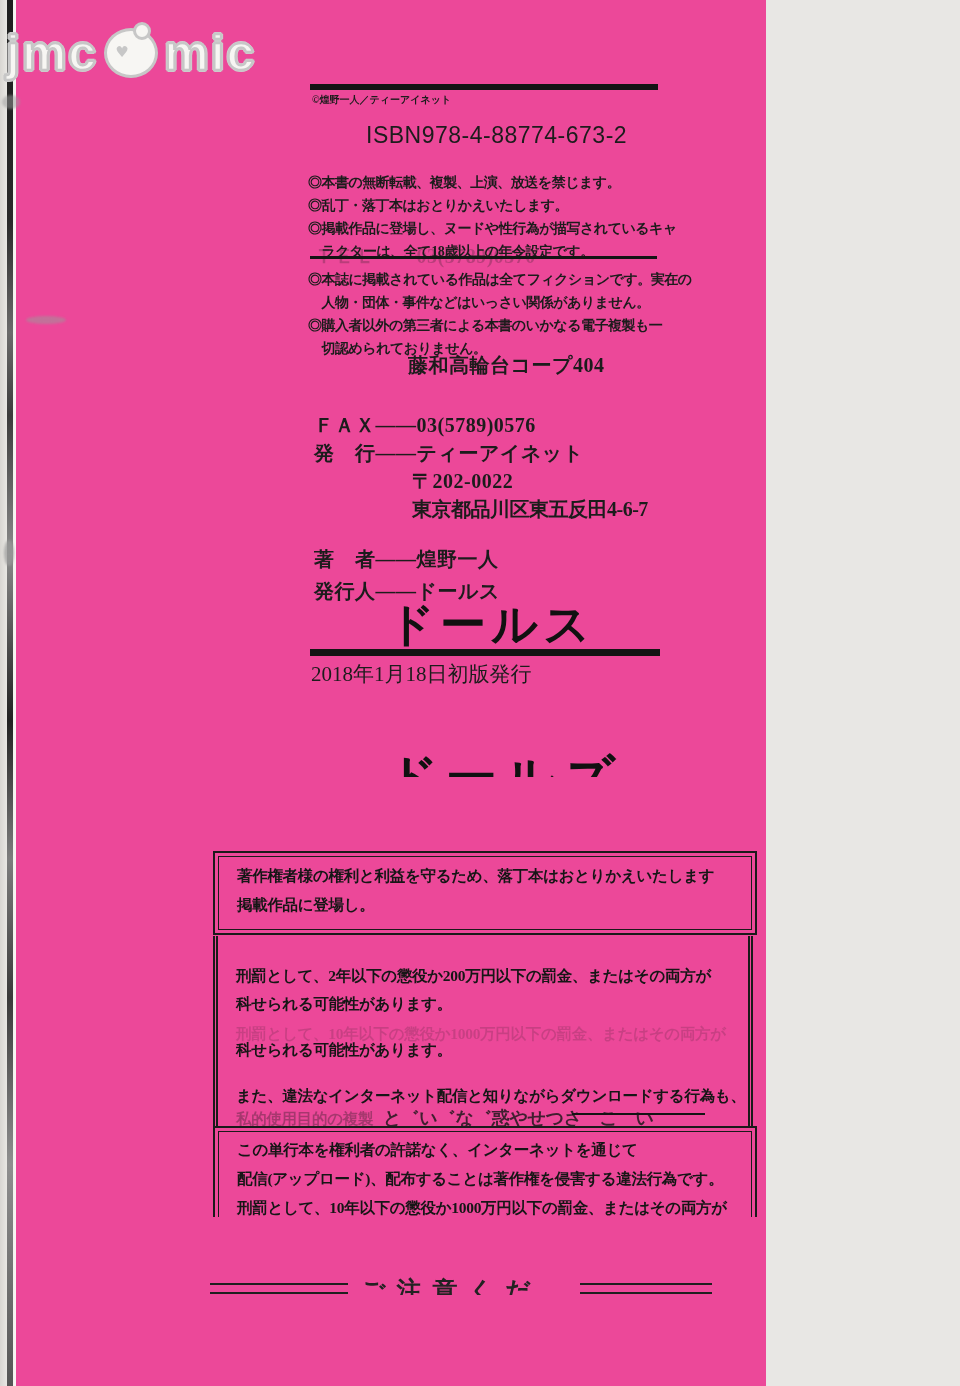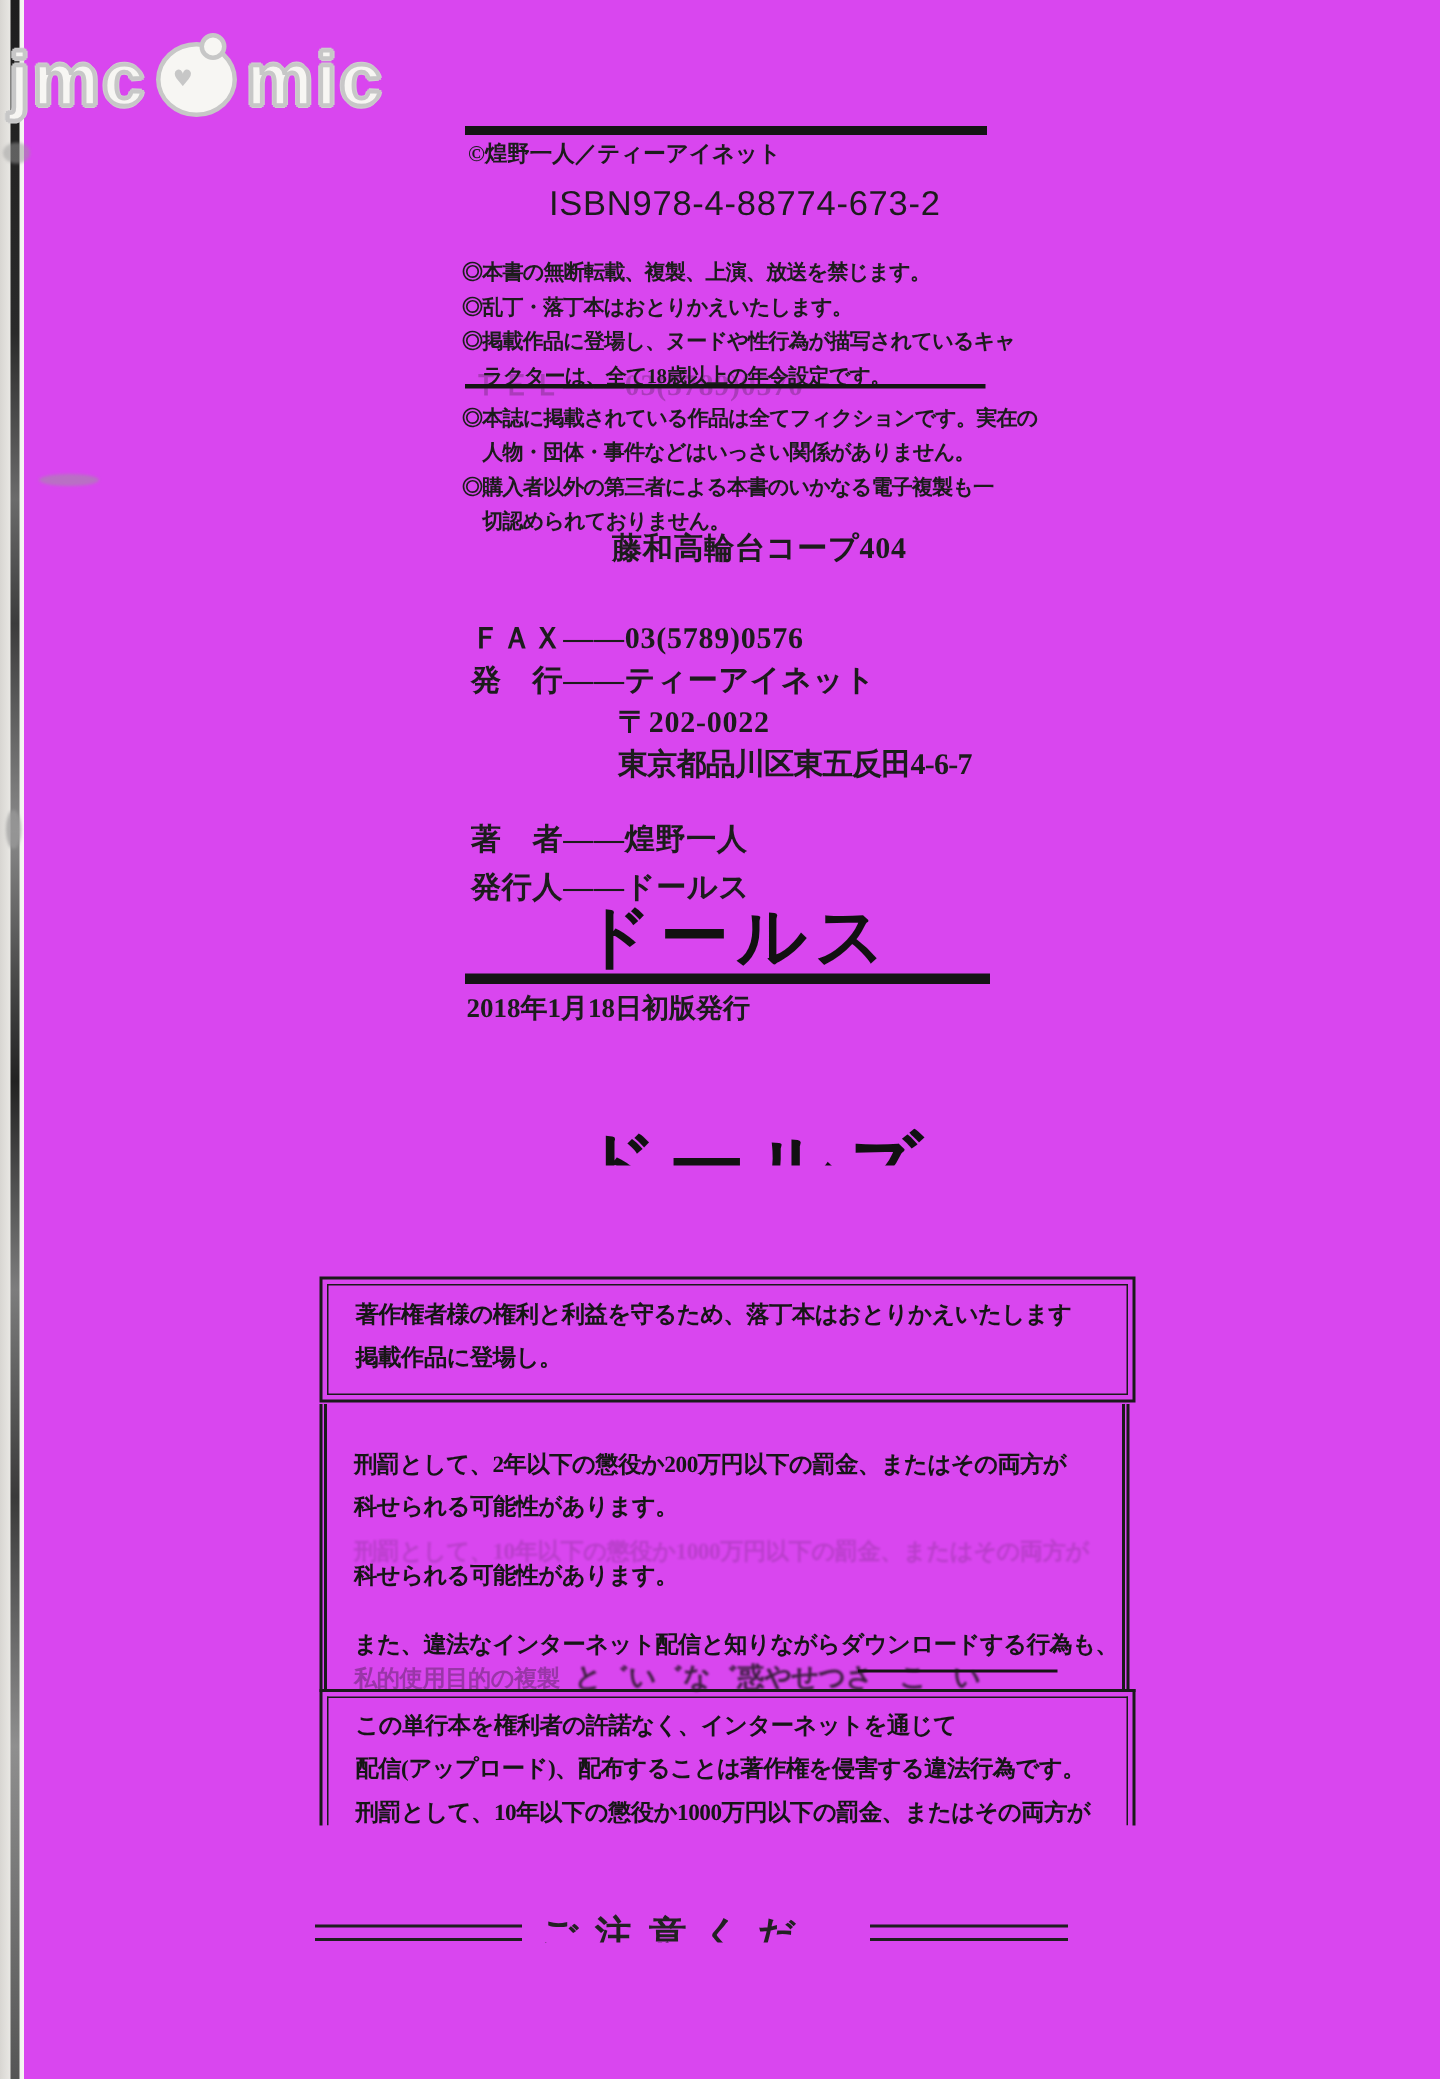--- a/index.html
+++ b/index.html
@@ -1,18 +1,18 @@
 <!DOCTYPE html>
 <html><head>
 <meta charset="utf-8">
 <style>
   html,body{margin:0;padding:0;background:#e8e7e4;}
   .page{
-    position:relative;width:960px;height:1386px;overflow:hidden;
-    background:#d946ef;
+    position:relative;width:766px;height:1386px;overflow:hidden;
+    background:#ec4899;
     font-family:"Liberation Serif", serif;
     color:#1c1c1c;
   }
   .abs{position:absolute;white-space:nowrap;}
   
   .binding{
     position:absolute;left:0;top:0;width:16px;height:1386px;
     background:linear-gradient(to right,#d8d6d2 0%,#efeeea 60%,#f7f6f3 100%);
   }
   .binding-line{
@@ -96,21 +96,21 @@
 
   <div class="watermark">
     <span class="wm-text">jmc</span>
     <span class="wm-icon">
         <span class="wm-heart">♥</span>
       </span>
     <span class="wm-text">mic</span>
   </div>
 
   <div class="rule" style="left:310px;top:84px;width:348px;height:6px;"></div>
-  <div class="abs serif" style="left:312px;top:93px;font-size:15px;font-weight:600;">©煌野一人／ティーアイネット</div>
+  <div class="abs serif" style="left:312px;top:93px;font-size:10px;font-weight:600;">©煌野一人／ティーアイネット</div>
   <div class="abs sans" style="left:366px;top:122px;font-size:23px;letter-spacing:0.5px;">ISBN978-4-88774-673-2</div>
 
   <div class="abs serif notice" style="left:308px;top:171px;">
     <div>◎本書の無断転載、複製、上演、放送を禁じます。</div>
     <div>◎乱丁・落丁本はおとりかえいたします。</div>
     <div>◎掲載作品に登場し、ヌードや性行為が描写されているキャ</div>
     <div>　ラクターは、全て18歳以上の年令設定です。</div>
   </div>
 
   <div class="abs serif info ghost" style="left:314px;top:243px;">ＴＥＬ——03(5789)0570</div>
@@ -126,21 +126,21 @@
   <div class="abs serif info" style="left:408px;top:352px;">藤和高輪台コープ404</div>
   <div class="abs serif info" style="left:314px;top:412px;">ＦＡＸ——03(5789)0576</div>
   <div class="abs serif info" style="left:314px;top:440px;">発　行——ティーアイネット</div>
   <div class="abs serif info" style="left:412px;top:468px;">〒202-0022</div>
   <div class="abs serif info" style="left:412px;top:496px;letter-spacing:-0.5px;">東京都品川区東五反田4-6-7</div>
   <div class="abs serif info" style="left:314px;top:546px;">著　者——煌野一人</div>
   <div class="abs serif info" style="left:314px;top:578px;">発行人——ドールス</div>
 
   <div class="abs book-title" style="left:388px;top:594px;">ドールス</div>
   <div class="rule" style="left:310px;top:649px;width:350px;height:7px;"></div>
-  <div class="abs serif" style="left:311px;top:660px;font-size:18px;font-weight:700;">2018年1月18日初版発行</div>
+  <div class="abs serif" style="left:311px;top:660px;font-size:21px;font-weight:400;">2018年1月18日初版発行</div>
 
   <div class="crop-frag" style="left:386px;top:752px;width:250px;height:25px;">
     <span>ドールズ</span>
   </div>
 
   <div class="dbox" style="left:213px;top:851px;width:540px;height:80px;">
     <div class="boxline" style="left:22px;top:13px;">著作権者様の権利と利益を守るため、落丁本はおとりかえいたします</div>
     <div class="boxline" style="left:22px;top:42px;">掲載作品に登場し。</div>
   </div>
 

